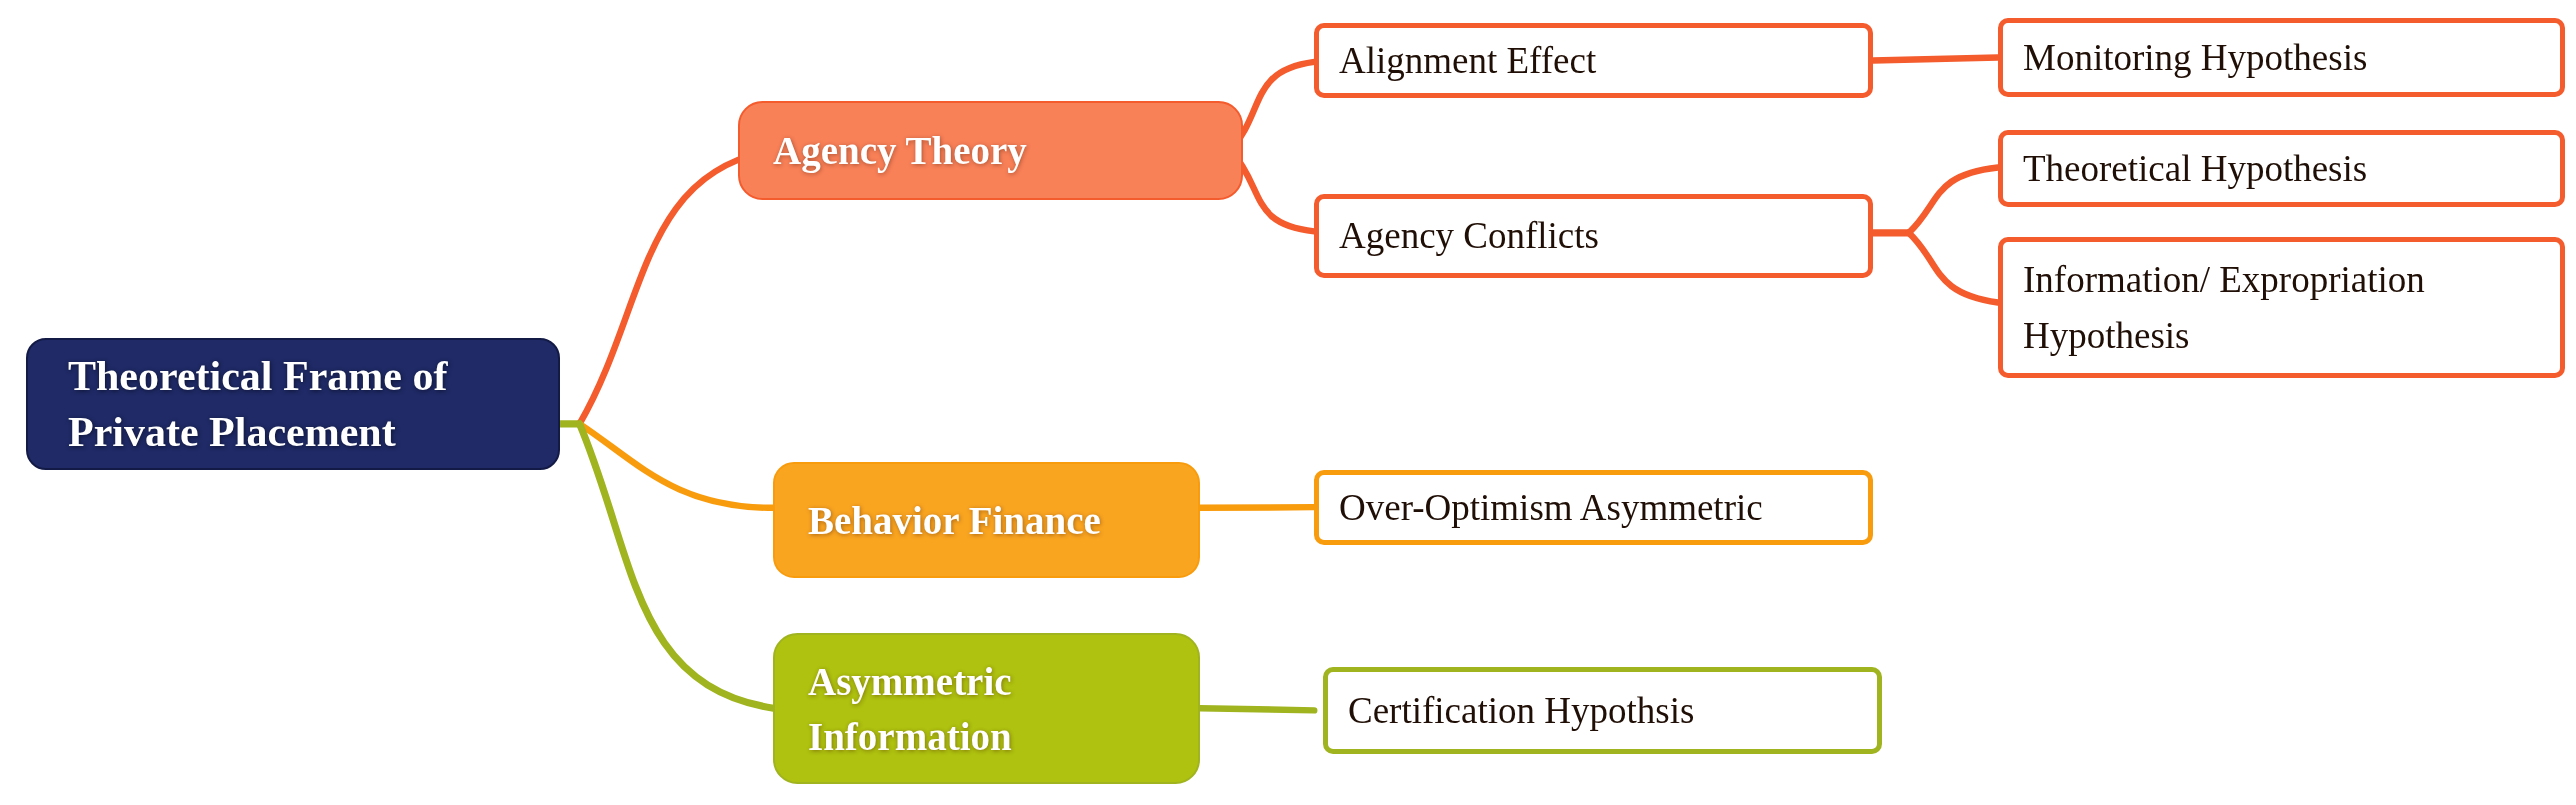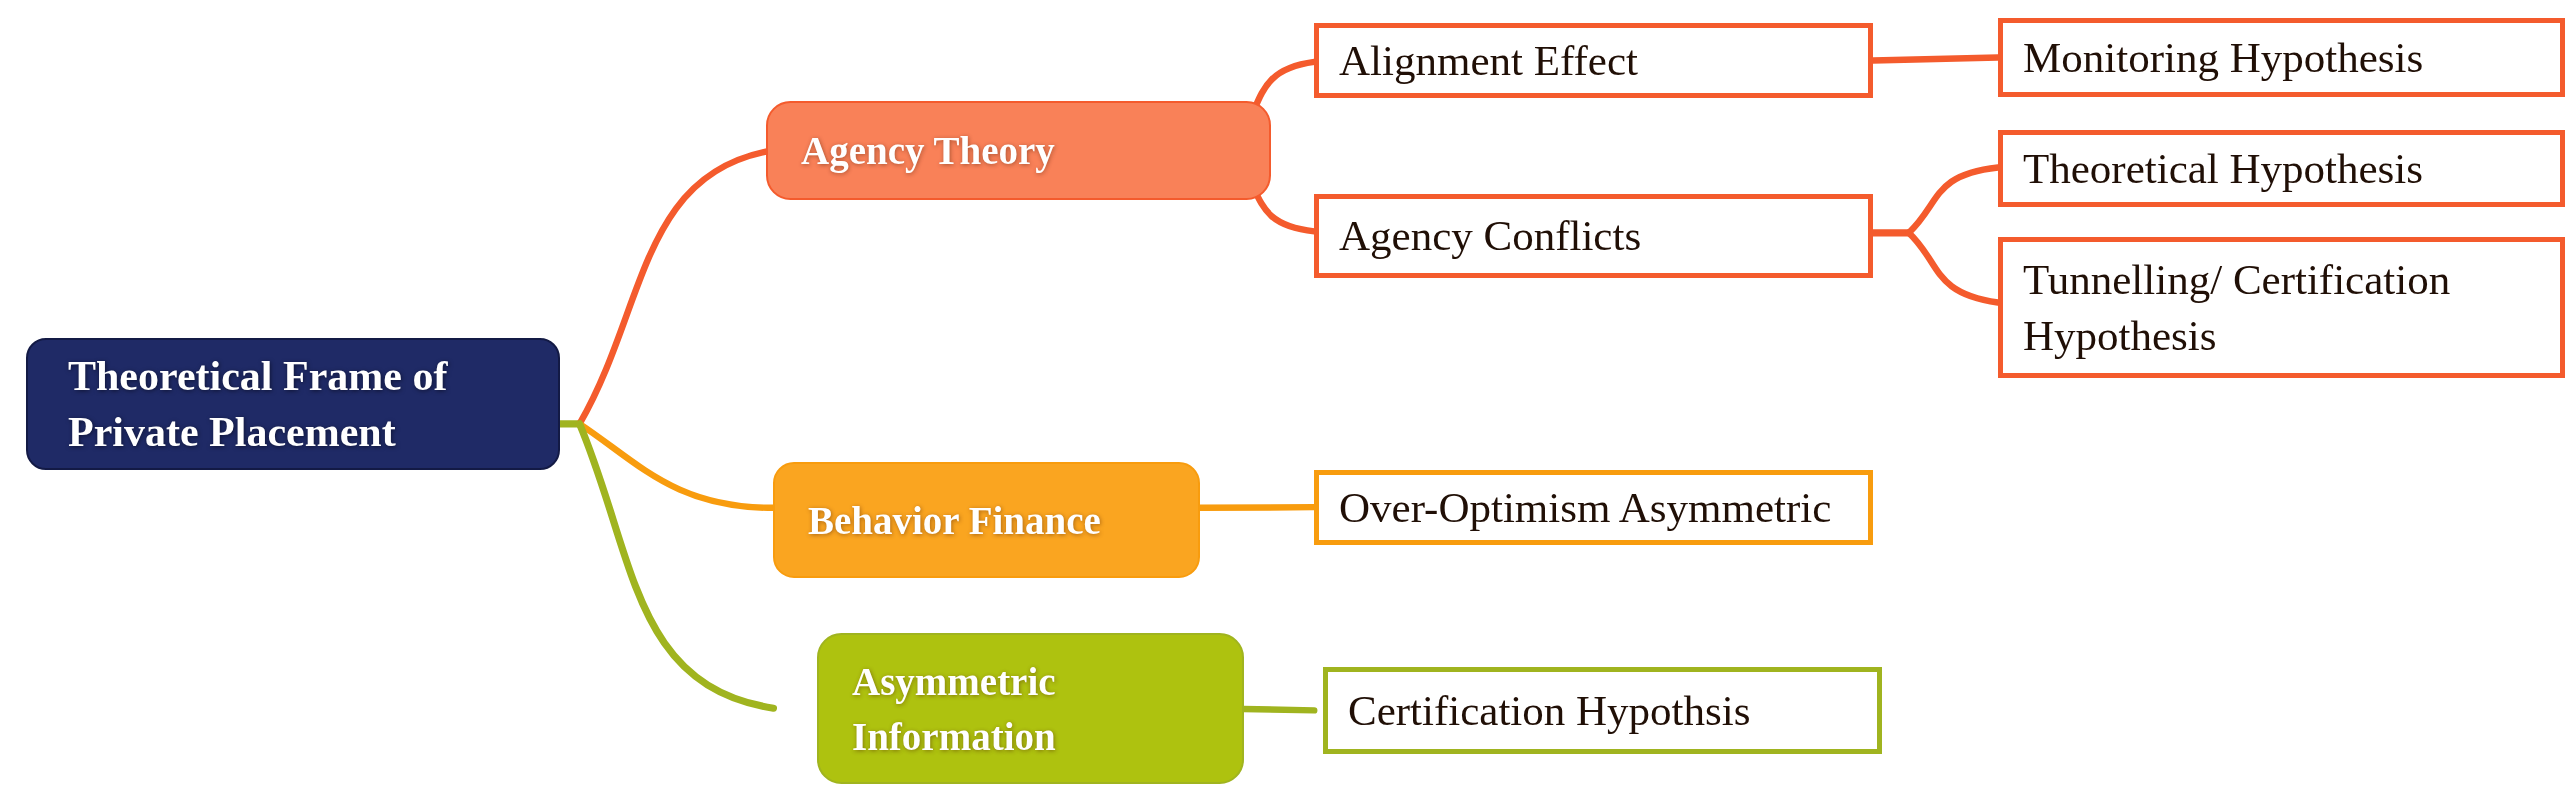--- a/index.html
+++ b/index.html
@@ -36,30 +36,31 @@
     border-radius:20px;
     color:#ffffff;
     font-weight:bold;
     font-size:42px;
     line-height:56px;
     padding-left:40px;
     text-shadow:0.7px 1.4px 4.3px rgba(0,0,10,0.55);
   }
   .topic.agency{background:var(--agency-fill,#f98158);border:2.9px solid var(--agency-line,#f45b2d);}
   .topic.amber{background:var(--amber-fill,#faa520);border:2.9px solid var(--amber-line,#f89c0e);}
-  .topic.olive{background:var(--olive-fill,#aec20f);border:2.9px solid var(--olive-line,#a0b41f);margin-left:44px;}
+  .topic.olive{background:var(--olive-fill,#aec20f);border:2.9px solid var(--olive-line,#a0b41f);}
 
   
   .leaf{
     background:#ffffff;
     color:var(--ink,#200f06);
-    font-size:43px;
+    font-size:37px;
     line-height:56px;
     padding-left:20px;
     font-weight:normal;
+    border-radius:10px;
   }
   .leaf.agency{border:5px solid var(--agency-line,#f45b2d);}
   .leaf.amber{border:5px solid var(--amber-line,#f89c0e);}
   .leaf.olive{border:5px solid var(--olive-line,#a0b41f);margin-left:9px;}
 </style>
 </head>
 <body>
 
 <div class="canvas">
 
@@ -83,21 +84,21 @@
     <path d="M 1671 707 L 1830 706" stroke="var(--amber-line)" stroke-width="9"></path>
 
     <path d="M 1671 986 L 1830 989" stroke="var(--olive-line)" stroke-width="9"></path>
   </svg>
 
   <div class="node root" style="left:26px;top:338px;width:534px;height:132px;">
     <span>Theoretical Frame of</span>
     <span>Private Placement</span>
   </div>
 
-  <div class="node topic agency" style="left:766px;top:101px;width:505px;height:99px;">
+  <div class="node topic agency" style="left:738px;top:101px;width:505px;height:99px;">
     <span>Agency Theory</span>
   </div>
 
   <div class="node topic amber" style="left:773px;top:462px;width:427px;height:116px;border-radius:21px;">
     <span>Behavior Finance</span>
   </div>
 
   <div class="node topic olive" style="left:773px;top:633px;width:427px;height:151px;">
     <span>Asymmetric</span>
     <span>Information</span>
@@ -121,18 +122,18 @@
 
   <div class="node leaf agency" style="left:1998px;top:18px;width:567px;height:79px;">
     <span>Monitoring Hypothesis</span>
   </div>
 
   <div class="node leaf agency" style="left:1998px;top:130px;width:567px;height:77px;">
     <span>Theoretical Hypothesis</span>
   </div>
 
   <div class="node leaf agency" style="left:1998px;top:237px;width:567px;height:141px;">
-    <span>Tunnelling/ Certification</span>
+    <span>Information/ Expropriation</span>
     <span>Hypothesis</span>
   </div>
 
 </div>
 
 
 </body></html>

